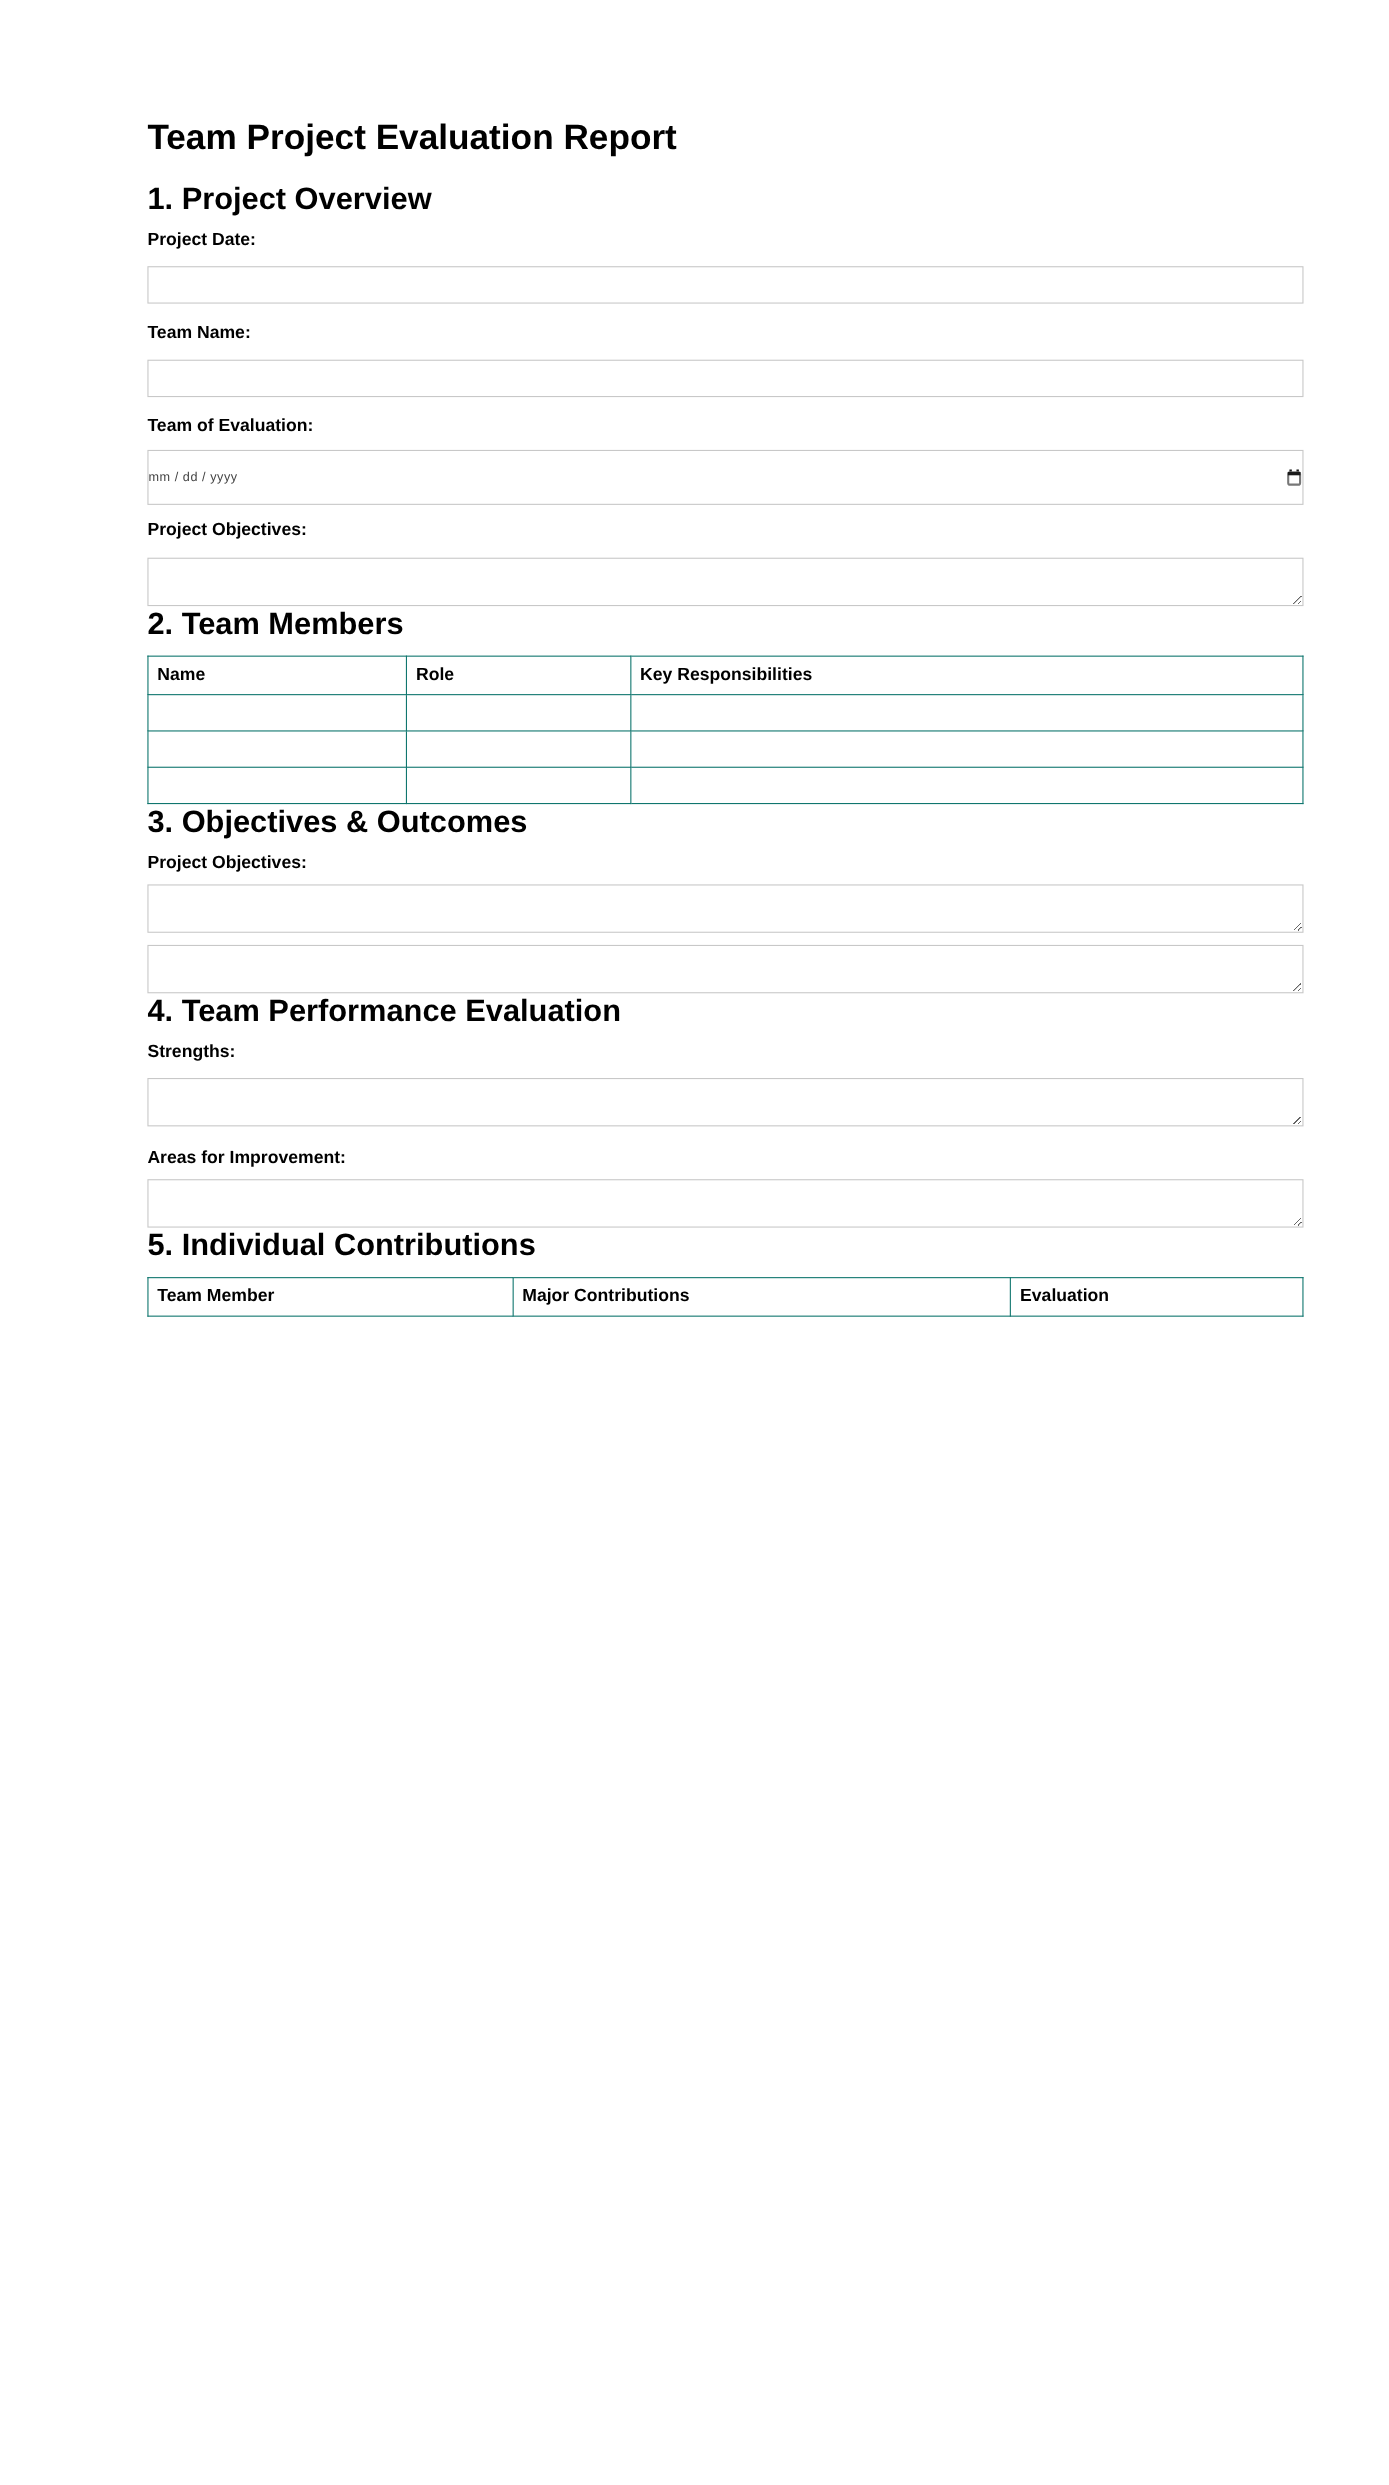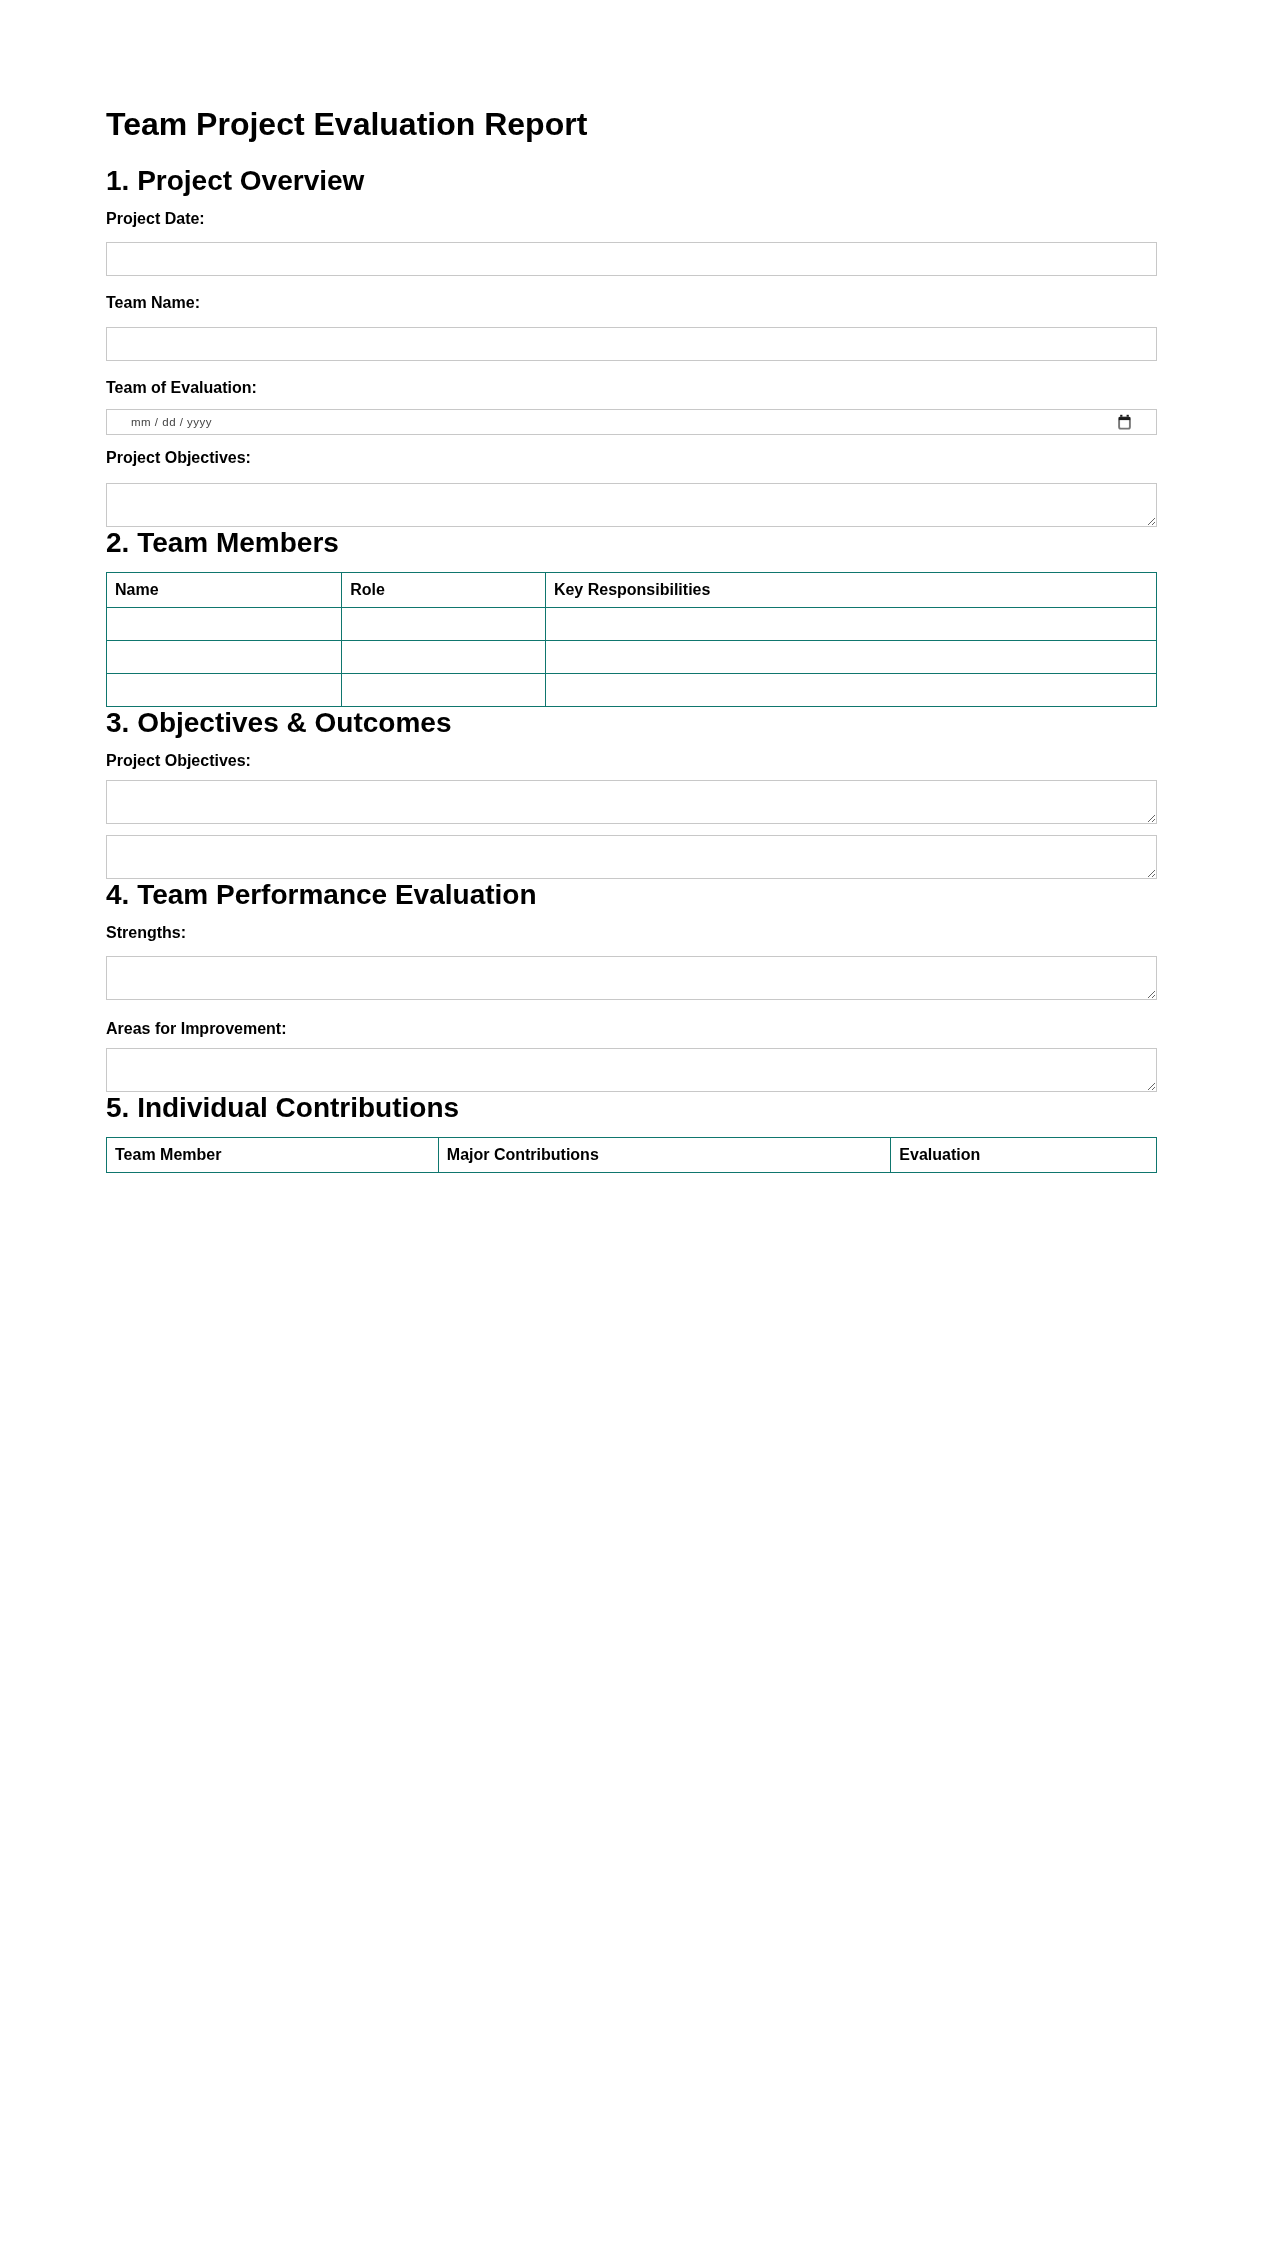--- a/index.html
+++ b/index.html
@@ -1,38 +1,38 @@
 <!DOCTYPE html>
 <html><head>
 <meta charset="utf-8">
 <style>
   html,body{margin:0;padding:0;background:#ffffff;}
   body{
     width:1263px;height:2259px;
     font-family:"Liberation Sans","DejaVu Sans",sans-serif;
     color:#000;
   }
-  .clip{height:1303px;overflow:hidden;}
+  .clip{height:1303px;overflow:hidden;margin-left:28px;}
   .page{box-sizing:border-box;width:1263px;padding:106px 106px 0 106px;}
 
   h1.title{font-size:32px;line-height:1.15;font-weight:700;margin:0 0 22px 0;}
   h2.sec{font-size:28px;line-height:1.15;font-weight:700;margin:0 0 13px 0;}
 
   .lbl{font-size:16px;line-height:1.15;font-weight:700;margin:0 0 14px 0;}
 
   .ctl{display:block;box-sizing:border-box;width:100%;
        border:1px solid #c8c8c8;background:#fff;
        font-family:"Liberation Sans","DejaVu Sans",sans-serif;
        font-size:16px;color:#000;}
   input.ctl{height:34px;padding:0 8px;border-radius:0;}
   textarea.ctl{height:44px;padding:4px 8px;resize:both;border-radius:0;}
 
   .datebox{display:flex;align-items:center;justify-content:space-between;
-           box-sizing:border-box;width:100%;height:26px;
-           border:1px solid #c8c8c8;padding:0 24px;background:#fff;cursor:default;}
+           box-sizing:border-box;width:100%;height:50px;
+           border:1px solid #c8c8c8;padding:0 0;background:#fff;cursor:default;}
   .datetext{font-size:11.5px;color:#444;letter-spacing:0.5px;}
   .calicon{display:block;}
 
   table.grid{width:100%;border-collapse:collapse;table-layout:fixed;}
   table.grid th,table.grid td{border:1px solid #0f766e;padding:8px;
       font-size:16px;line-height:1.15;text-align:left;vertical-align:top;}
   table.grid th{font-weight:700;}
   table.grid td{height:16px;}
 
   

